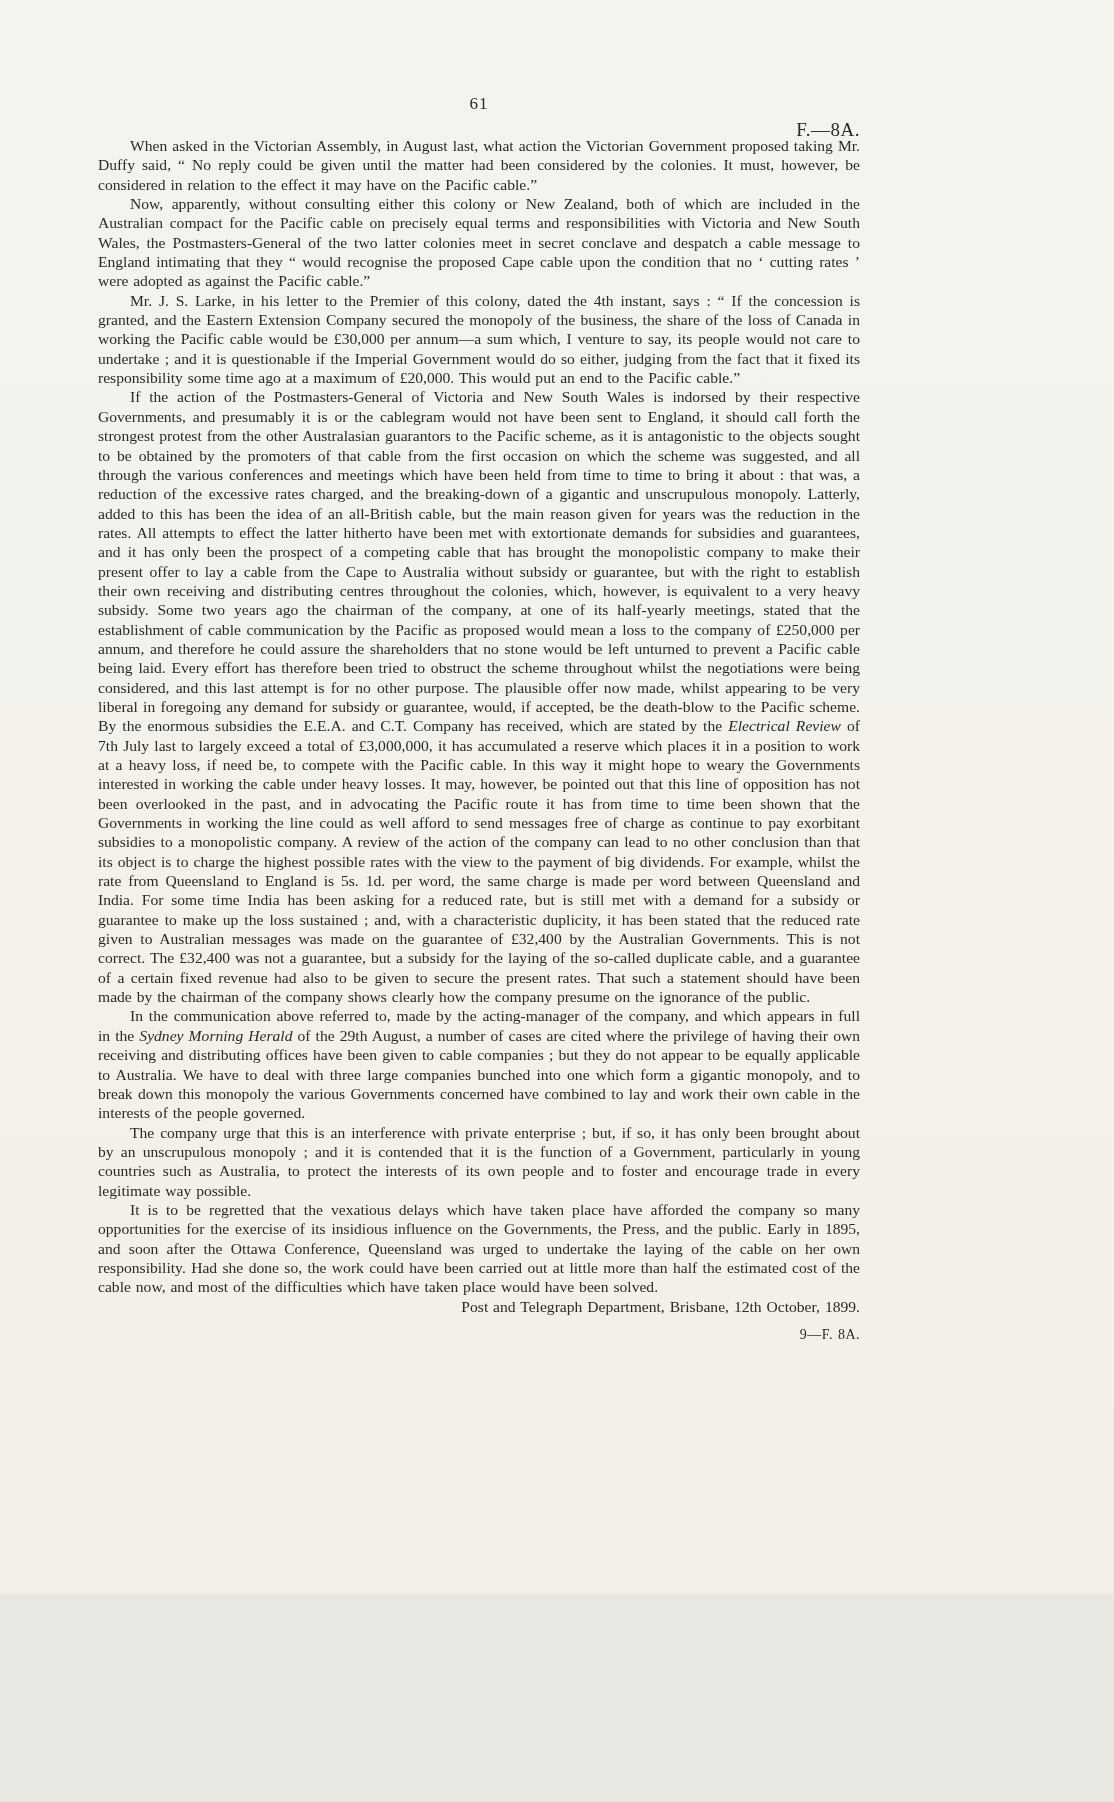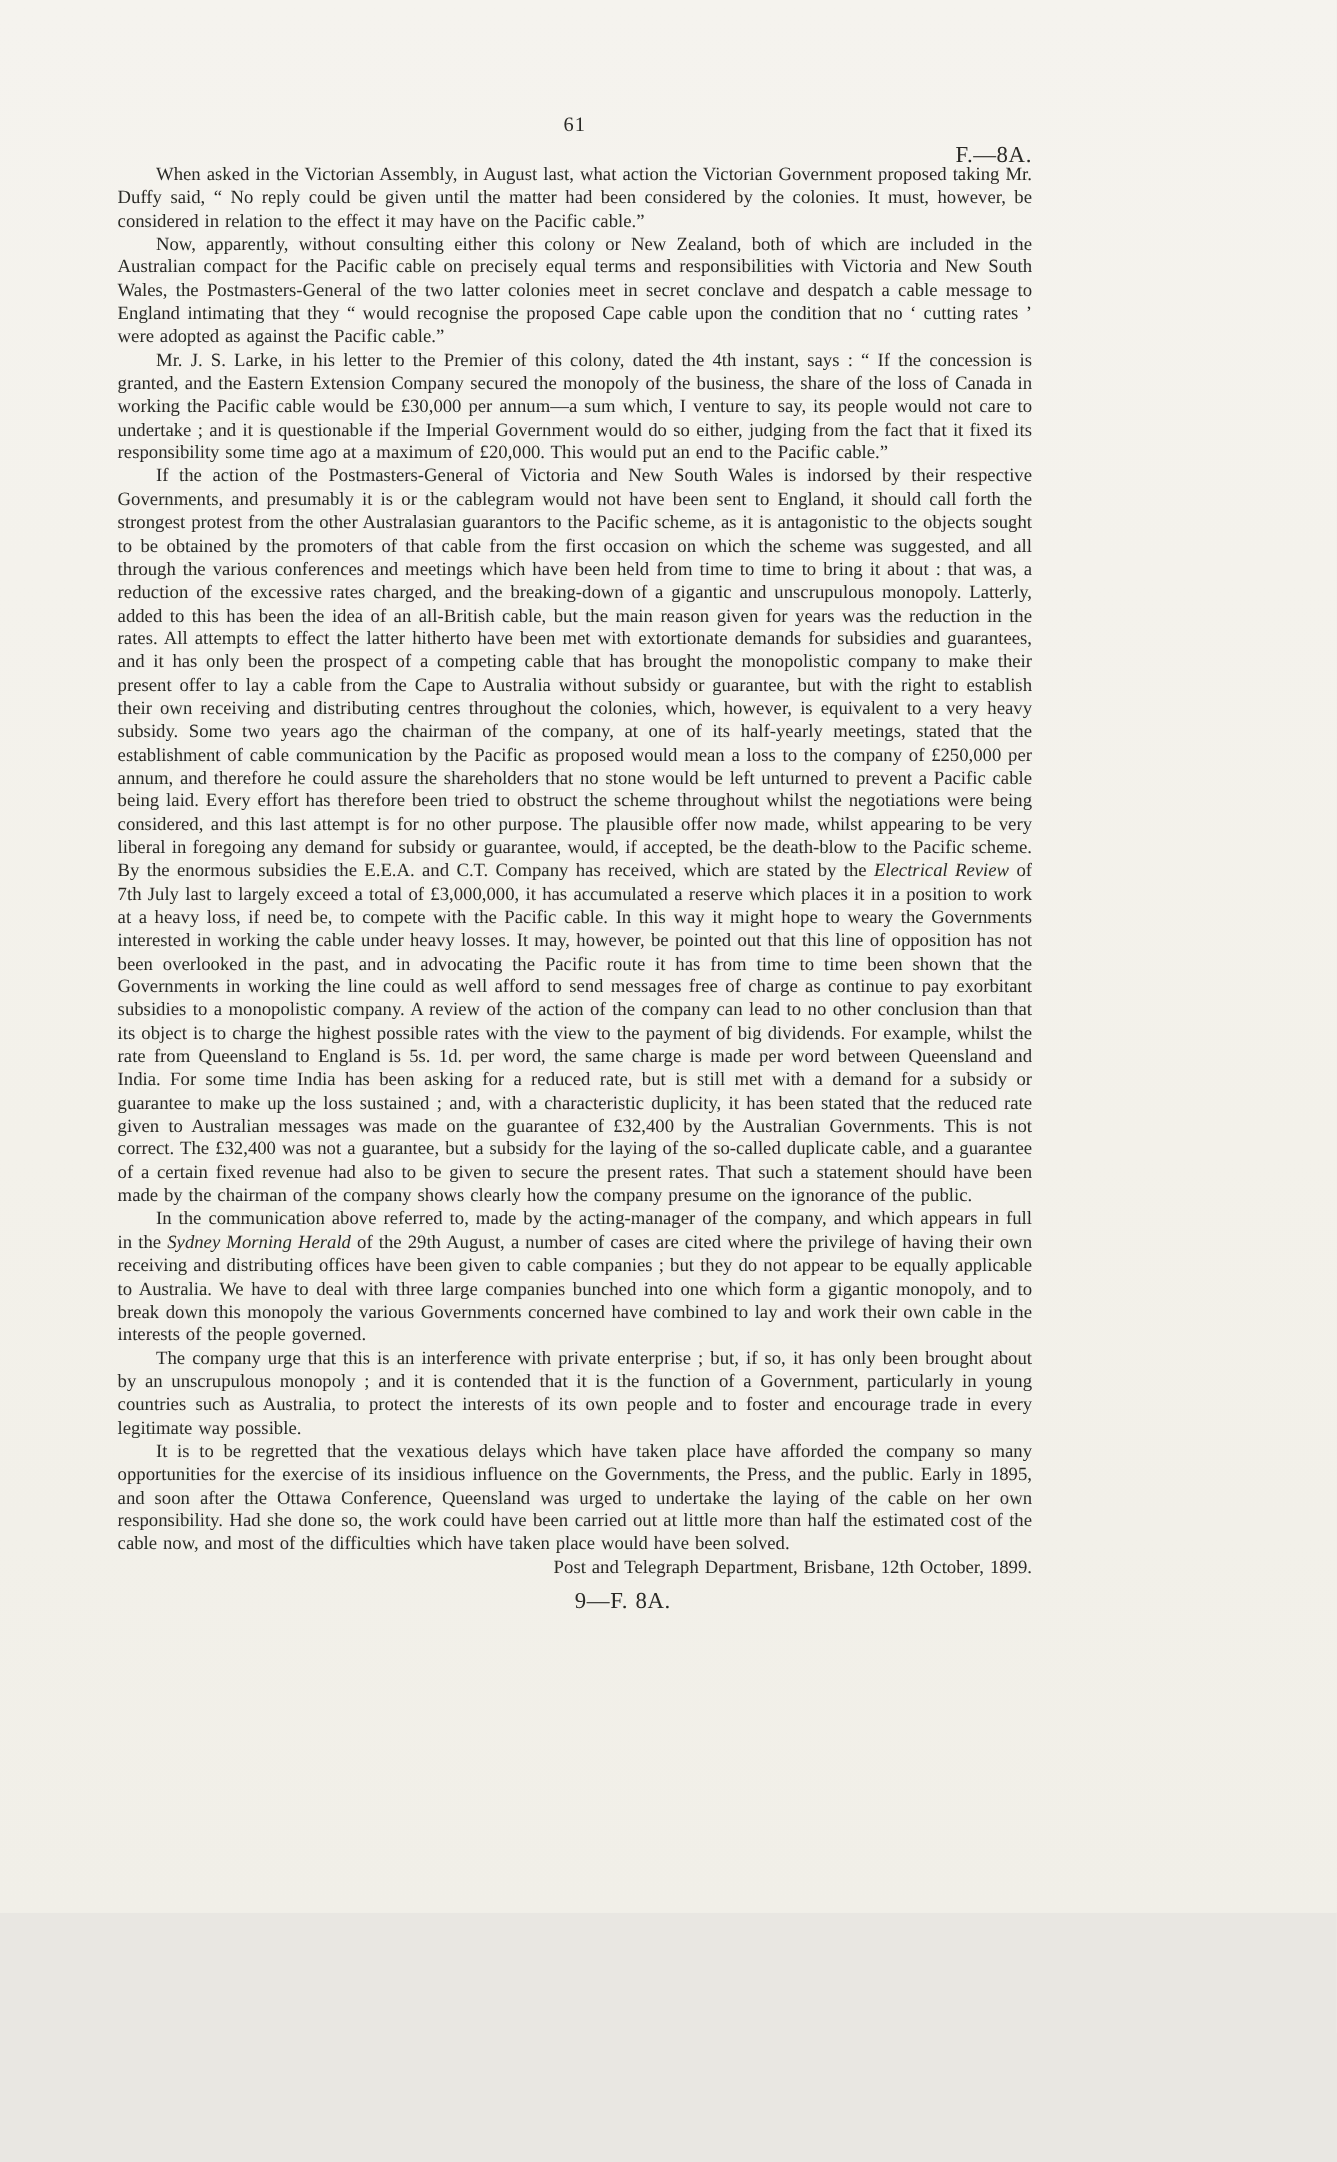--- a/index.html
+++ b/index.html
@@ -55,23 +55,23 @@
   }
   .bodytext p i { font-style: italic; }
   .signoff {
     margin: 0;
     text-indent: 32px;
     text-align: right;
   }
   .footer-mark {
     margin-top: 9px;
     margin-left: 80px;
-    font-size: 19px;
+    font-size: 14px;
     letter-spacing: 0.5px;
-    text-align: center;
+    text-align: right;
     text-indent: 0;
   }
 </style>
 </head>
 <body>
 
 <div class="sheet">
 
   <div class="header">
     <span class="page-num">61</span>

